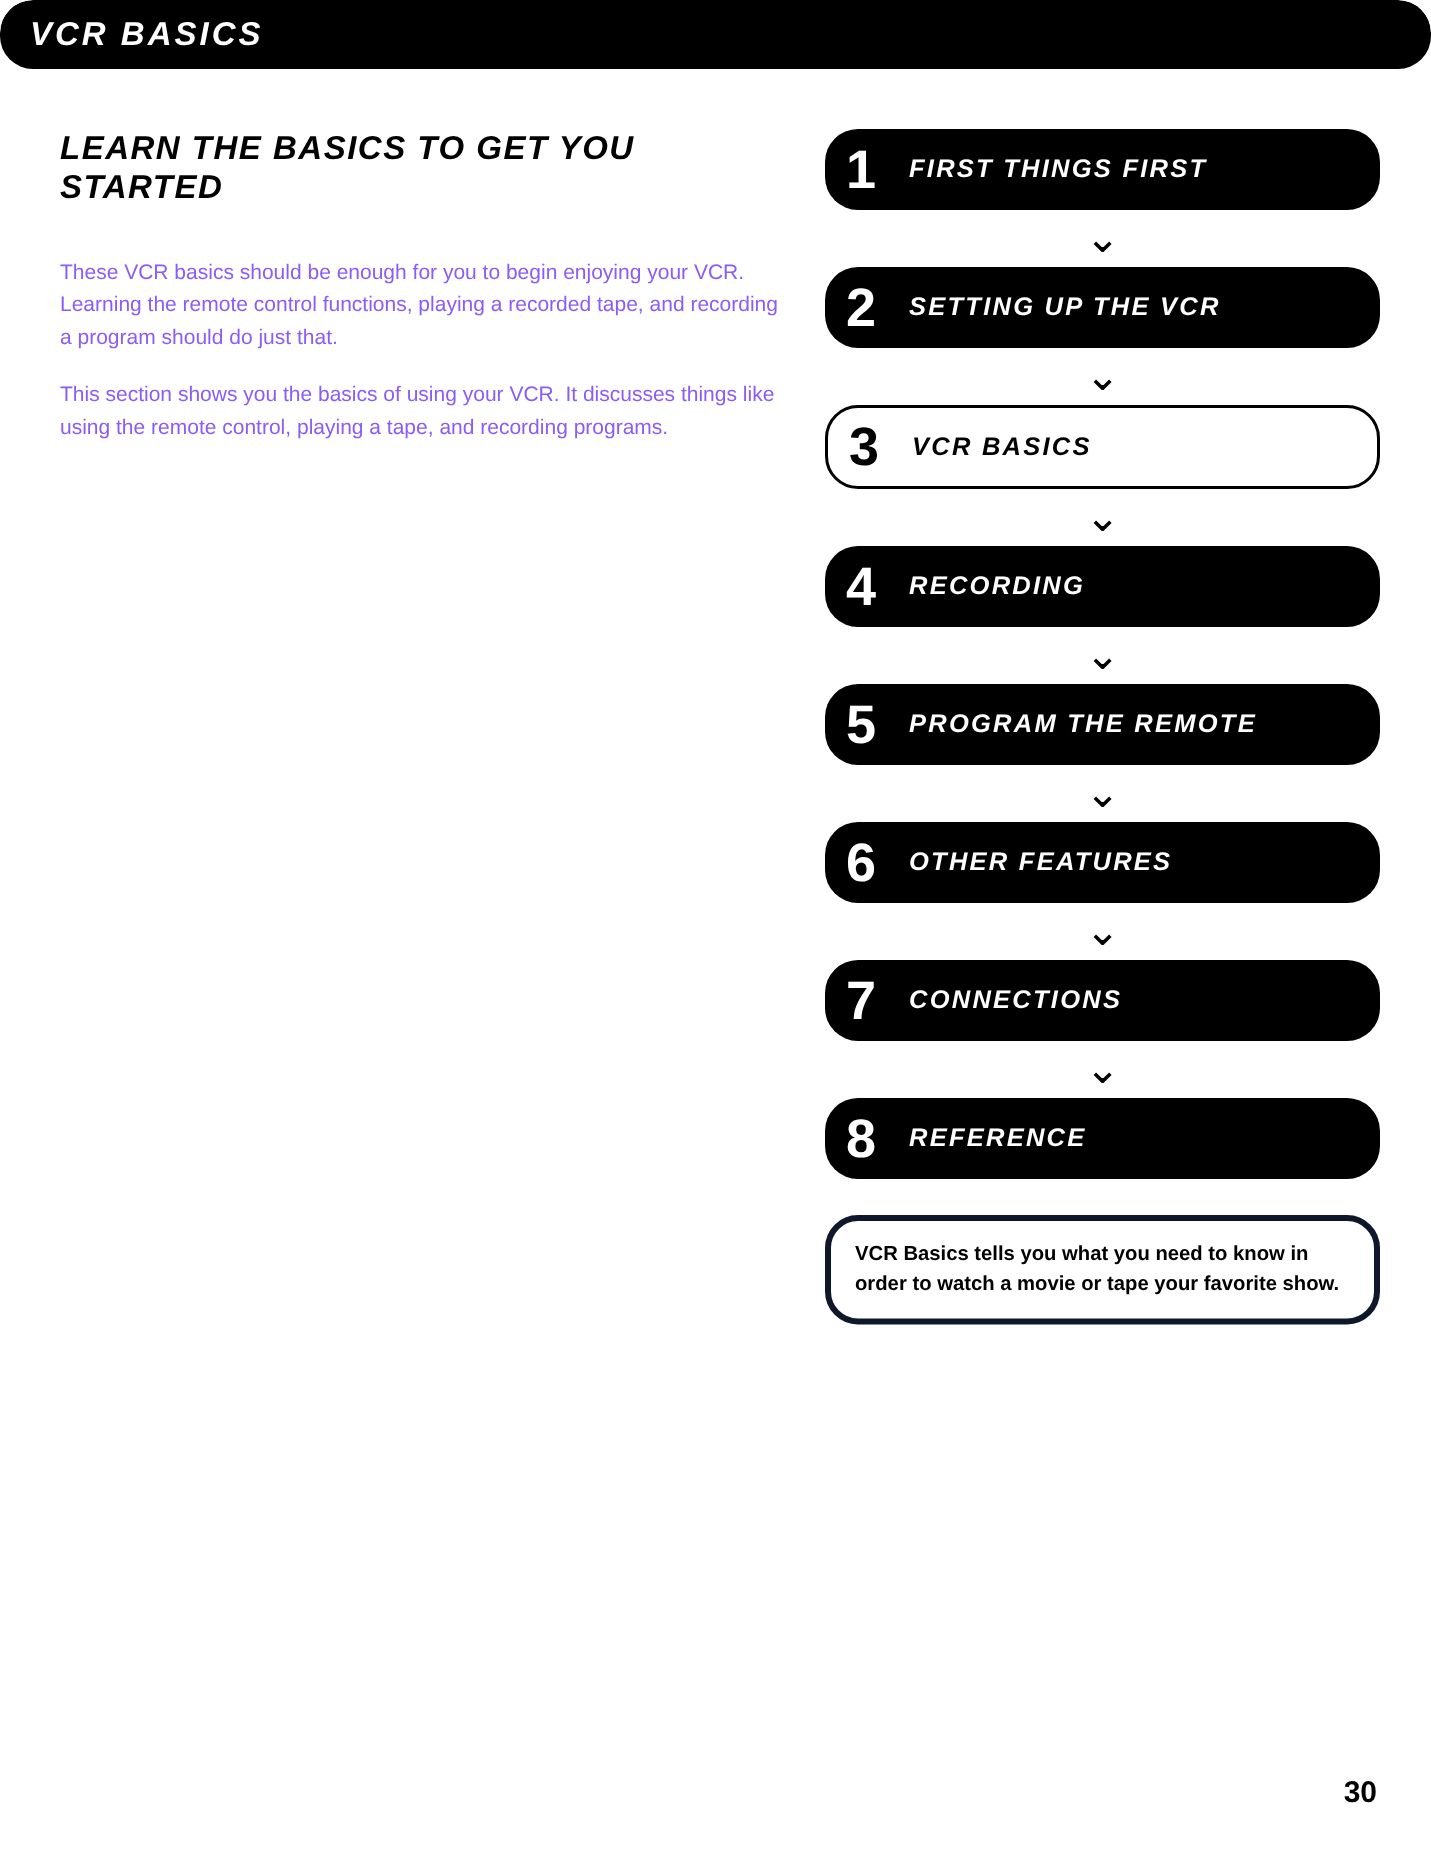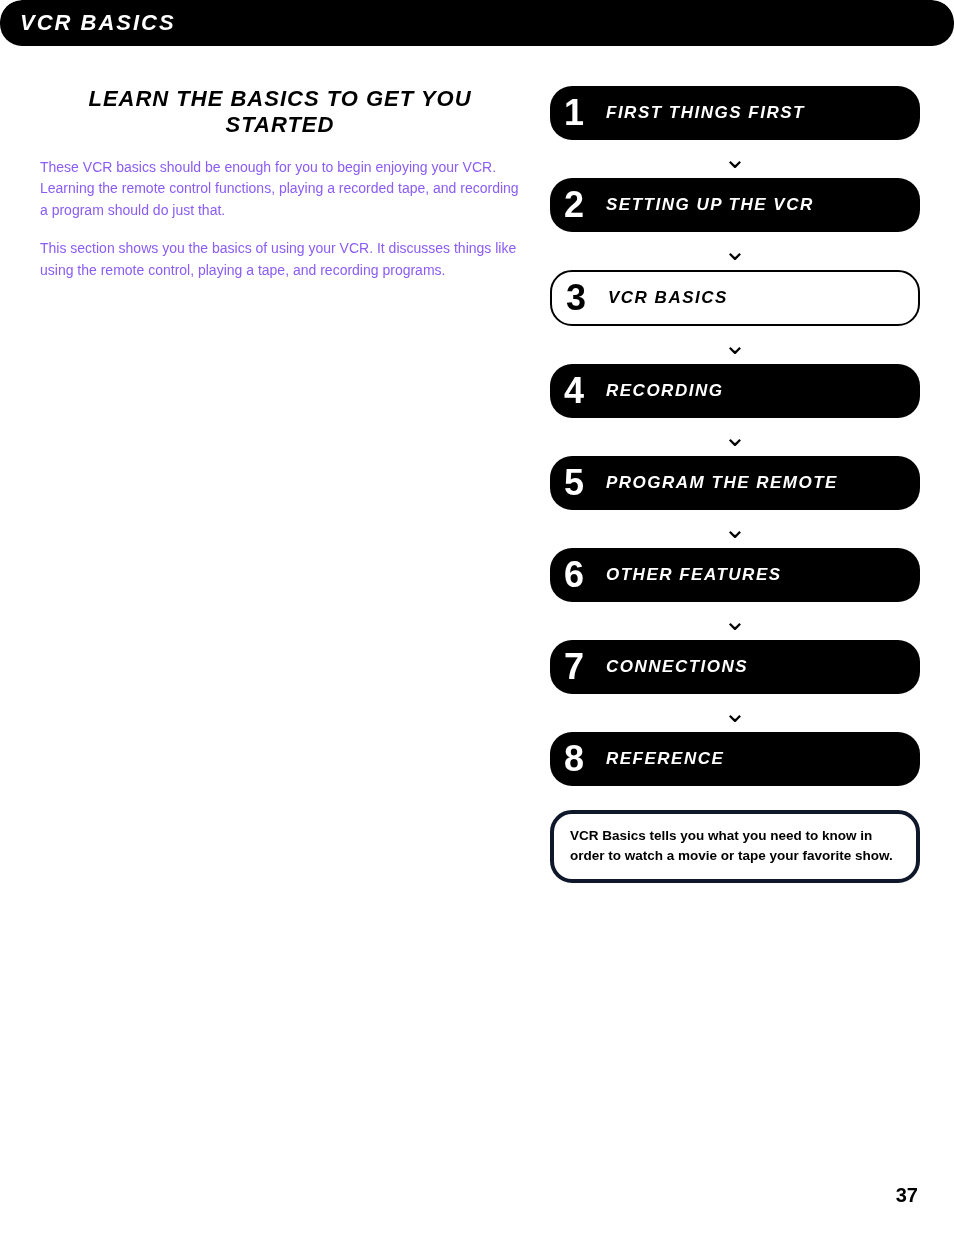--- a/index.html
+++ b/index.html
@@ -42,23 +42,22 @@
       max-width: 480px;
     }
 
     .section-title {
       font-size: 22px;
       font-weight: 900;
       font-style: italic;
       text-transform: uppercase;
       font-family: Arial Black, Arial, sans-serif;
       line-height: 1.2;
-      margin-bottom: 18px;
+      margin-bottom: 32px;
       letter-spacing: 1px;
-      text-align: center;
     }
 
     .body-text {
       font-size: 14px;
       line-height: 1.55;
       color: #8b5cf6;
       margin-bottom: 16px;
     }
 
     
@@ -227,13 +226,13 @@
       </div>
     </div>
 
     <div class="note-box">
       <span>VCR Basics tells you what you need to know in order to watch a movie or tape your favorite show.</span>
     </div>
 
   </div>
 </div>
 
-<div class="page-number-area">37</div>
+<div class="page-number-area">30</div>
 
 </body></html>

